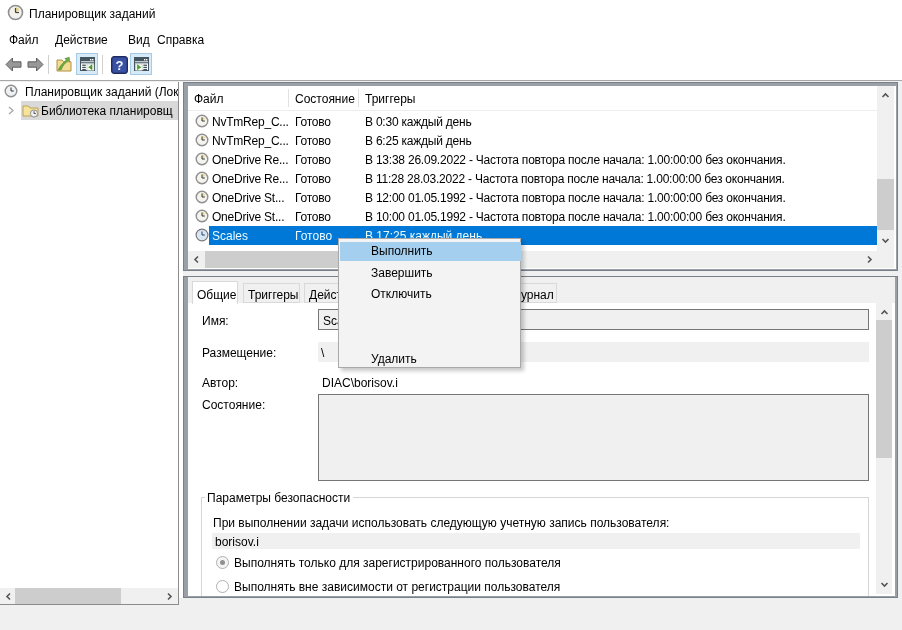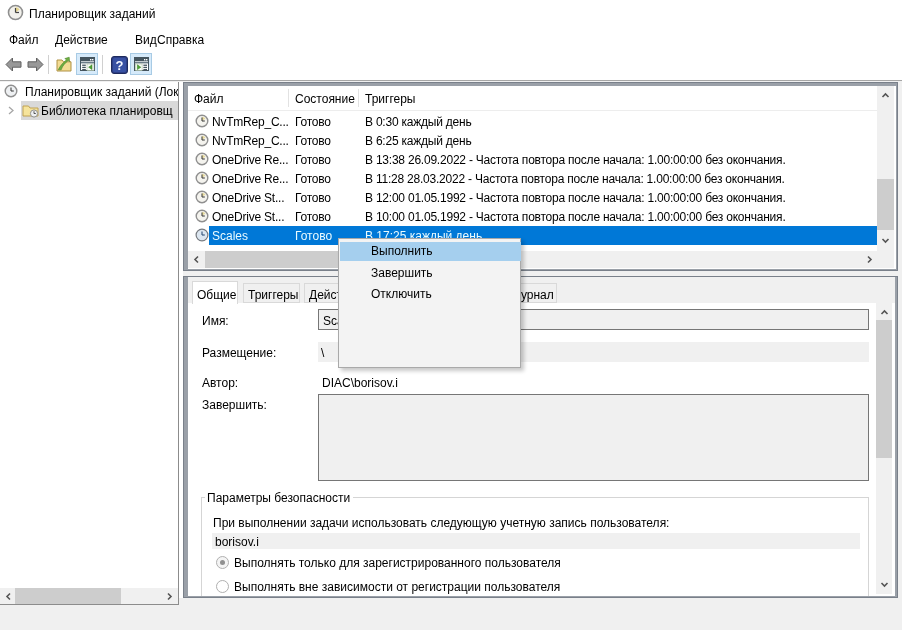--- a/index.html
+++ b/index.html
@@ -15,21 +15,21 @@
 <div class="abs" style="left:0;top:0;width:902px;height:81px;background:#fff;border-bottom:1px solid #a6a6a6"></div>
 <svg class="abs" style="left:7px;top:4px" width="17" height="17" viewBox="0 0 17 17">
   <circle cx="8.5" cy="8.5" r="7" fill="#f2f1ec" stroke="#8f8f8f" stroke-width="1.6"></circle>
   <path d="M8.5 8.5 L8.5 3.2 A5.3 5.3 0 0 1 12.6 5.4 Z" fill="#e4d490"></path>
   <line x1="8.5" y1="8.5" x2="8.5" y2="4" stroke="#444" stroke-width="1.2"></line>
   <line x1="8.5" y1="8.5" x2="12" y2="8.5" stroke="#444" stroke-width="1.2"></line>
 </svg>
 <div class="txt" style="left:29px;top:7px">Планировщик заданий</div>
 <div class="txt" style="left:9px;top:33px">Файл</div>
 <div class="txt" style="left:55px;top:33px">Действие</div>
-<div class="txt" style="left:135px;top:33px">Вид</div>
+<div class="txt" style="left:128px;top:33px">Вид</div>
 <div class="txt" style="left:157px;top:33px">Справка</div>
 
 <svg class="abs" style="left:5px;top:57px" width="17" height="15" viewBox="0 0 17 15">
   <path d="M7.5 1 L1 7.5 L7.5 14 L7.5 10.2 L16 10.2 L16 4.8 L7.5 4.8 Z" fill="#989898" stroke="#606060" stroke-width="1"></path>
 </svg>
 <svg class="abs" style="left:27px;top:57px" width="17" height="15" viewBox="0 0 17 15">
   <path d="M9.5 1 L16 7.5 L9.5 14 L9.5 10.2 L1 10.2 L1 4.8 L9.5 4.8 Z" fill="#989898" stroke="#606060" stroke-width="1"></path>
 </svg>
 <div class="abs" style="left:48px;top:55px;width:1px;height:19px;background:#d0d0d0"></div>
 <svg class="abs" style="left:55px;top:55px" width="18" height="18" viewBox="0 0 18 18">
@@ -214,21 +214,21 @@
 <div class="txt" style="left:510px;top:288px">Журнал</div>
 
 <div class="txt" style="left:202px;top:314px">Имя:</div>
 <div class="abs" style="left:318px;top:309px;width:551px;height:21px;background:#f0f0f0;border:1px solid #767676"></div>
 <div class="txt" style="left:323px;top:314px">Scales</div>
 <div class="txt" style="left:202px;top:346px">Размещение:</div>
 <div class="abs" style="left:318px;top:342px;width:551px;height:20px;background:#f0f0f0"></div>
 <div class="txt" style="left:321px;top:346px">\</div>
 <div class="txt" style="left:202px;top:376px">Автор:</div>
 <div class="txt" style="left:322px;top:376px">DIAC\borisov.i</div>
-<div class="txt" style="left:202px;top:398px">Завершить:</div>
+<div class="txt" style="left:202px;top:398px">Состояние:</div>
 <div class="abs" style="left:318px;top:394px;width:551px;height:87px;background:#f0f0f0;border:1px solid #767676"></div>
 
 <div class="abs" style="left:201px;top:497px;width:668px;height:99px;border:1px solid #d5d5d5;border-bottom:none"></div>
 <div class="abs" style="left:205px;top:491px;width:148px;height:12px;background:#fff"></div>
 <div class="txt" style="left:207px;top:491px">Параметры безопасности</div>
 <div class="txt" style="left:213px;top:516px">При выполнении задачи использовать следующую учетную запись пользователя:</div>
 <div class="abs" style="left:212px;top:533px;width:648px;height:16px;background:#f0f0f0"></div>
 <div class="txt" style="left:215px;top:535px">borisov.i</div>
 <div class="abs" style="left:216px;top:556px;width:13px;height:13px;border-radius:50%;border:1px solid #b0b0b0;background:#f4f4f4"></div>
 <div class="abs" style="left:220px;top:560px;width:5px;height:5px;border-radius:50%;background:#909090"></div>
@@ -243,13 +243,14 @@
   <div class="abs" style="left:0;top:17px;width:16px;height:138px;background:#cdcdcd"></div>
   <svg class="abs" style="left:4px;top:277px" width="9" height="9" viewBox="0 0 9 9">
       <path d="M1.5 3 L4.5 6 L7.5 3" fill="none" stroke="#555" stroke-width="1.6"></path>
     </svg>
 </div>
 
 <div class="abs" style="left:338px;top:238px;width:183px;height:130px;background:#f3f3f3;border:1px solid #a9a9a9;box-shadow:3px 3px 4px rgba(0,0,0,0.22);z-index:50">
   <div class="abs" style="left:1px;top:3px;width:181px;height:19px;line-height:19px;padding-left:31px;background:#a5cfee">Выполнить</div>
   <div class="abs" style="left:2px;top:24px;width:179px;height:21px;line-height:21px;padding-left:30px">Завершить</div>
   <div class="abs" style="left:2px;top:45px;width:179px;height:21px;line-height:21px;padding-left:30px">Отключить</div>
+  <div class="abs" style="left:2px;top:110px;width:179px;height:21px;line-height:21px;padding-left:30px">Удалить</div>
 </div>
 
 </body></html>

